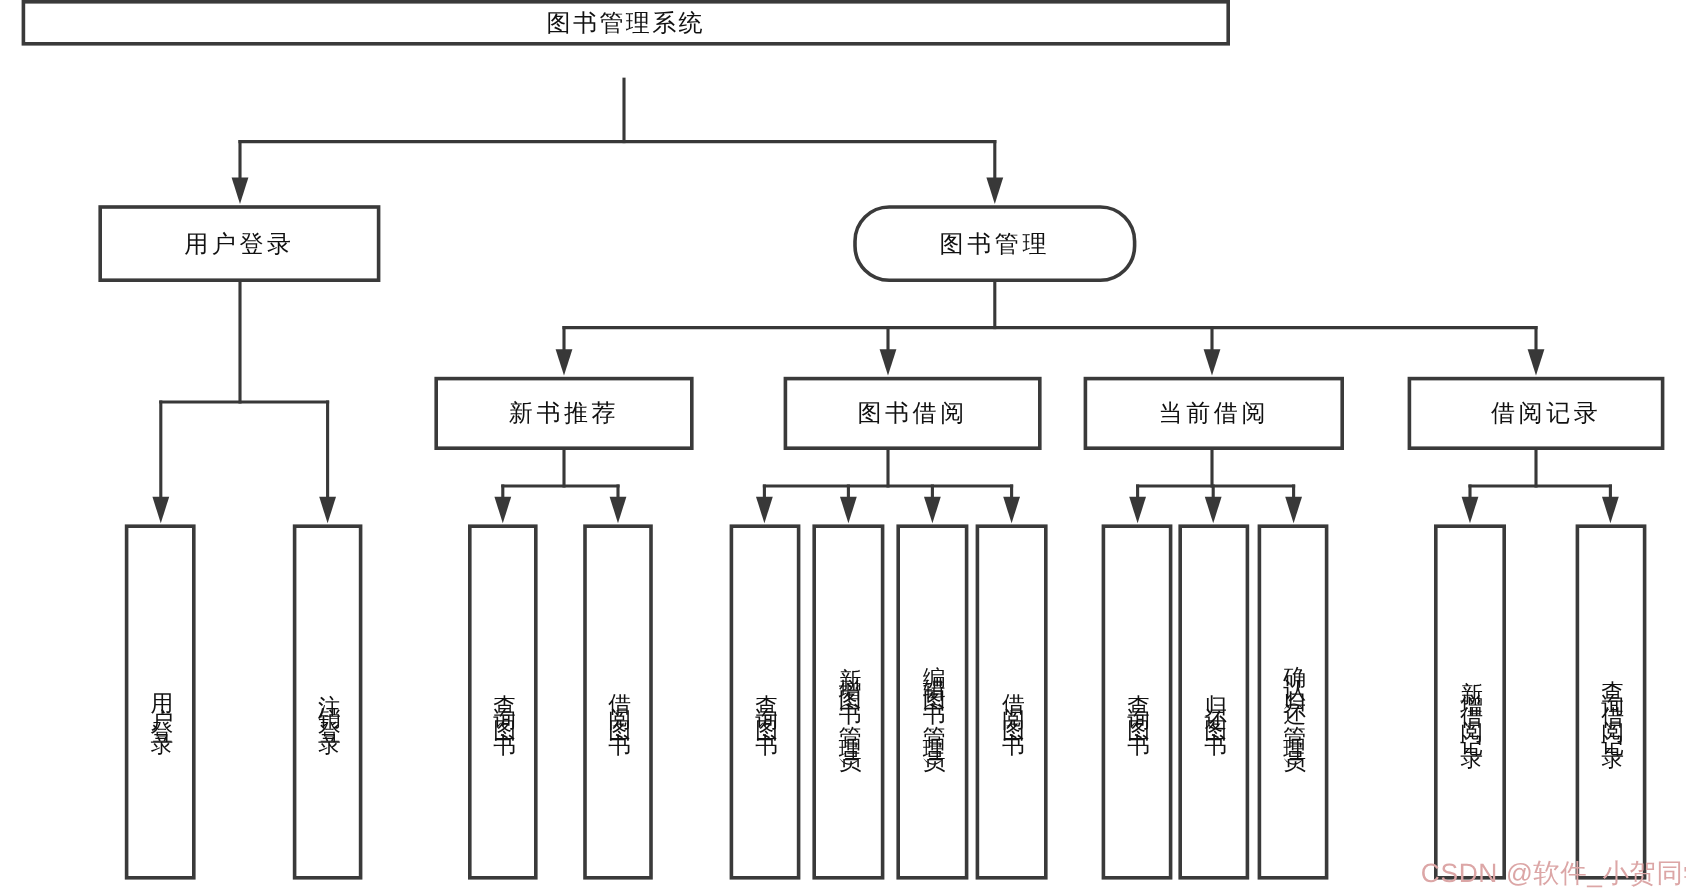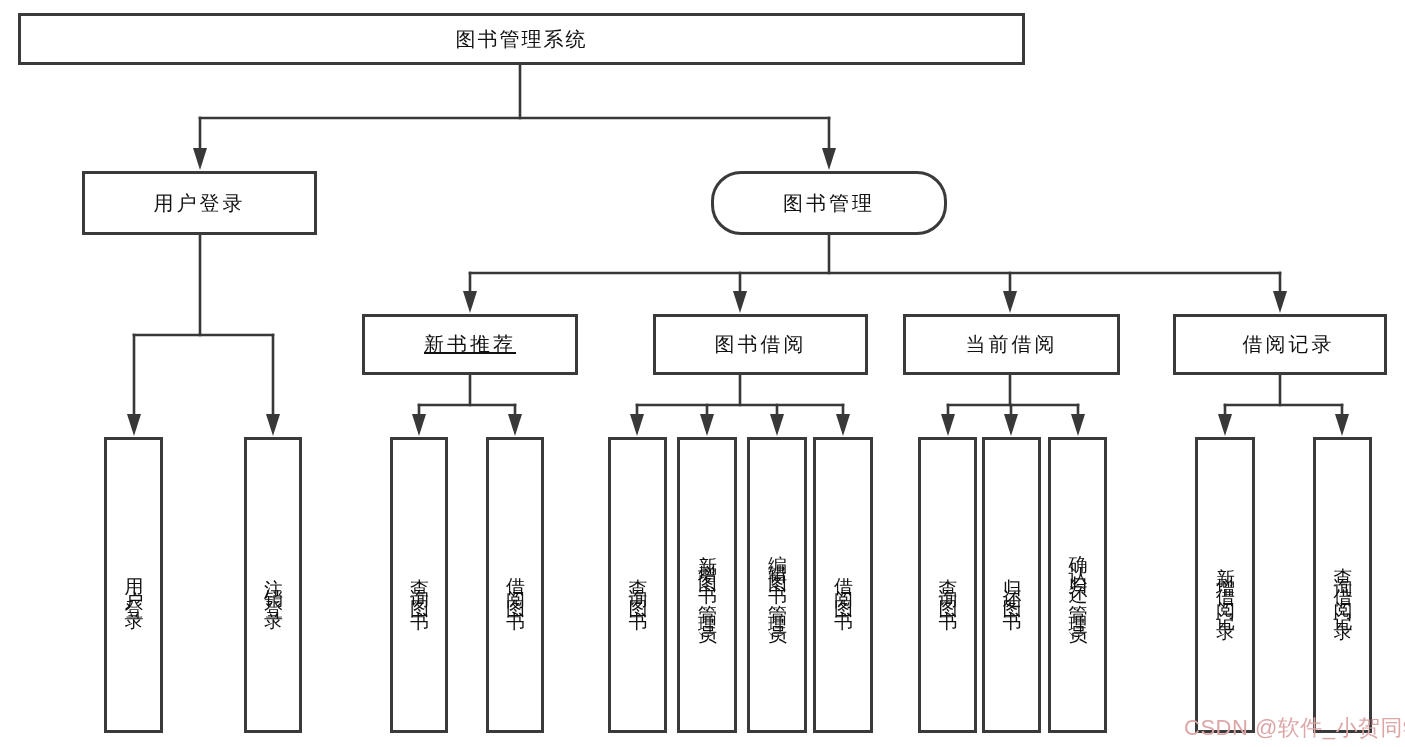--- a/index.html
+++ b/index.html
@@ -38,26 +38,26 @@
     border: 3px solid #3a3a3a;
     display: flex;
     align-items: center;
     justify-content: center;
   }
   .hnode {
     font-size: 20px;
     letter-spacing: 3px;
   }
   .root {
-    left: 18px; top: 13px; width: 1007px; height: 52px;
+    left: 18px; top: 0; width: 1007px; height: 38px;
     font-size: 20px; letter-spacing: 2px;
   }
   .b-user    { left: 82px;  top: 171px; width: 235px; height: 64px; }
   .b-book    { left: 711px; top: 171px; width: 236px; height: 64px; border-radius: 30px; }
-  .b-new     { left: 362px; top: 314px; width: 216px; height: 61px; text-decoration: underline; }
+  .b-new     { left: 362px; top: 314px; width: 216px; height: 61px; }
   .b-borrow  { left: 653px; top: 314px; width: 215px; height: 61px; }
   .b-current { left: 903px; top: 314px; width: 217px; height: 61px; }
   .b-record  { left: 1173px; top: 314px; width: 214px; height: 61px; padding-left: 17px; }
   .leaf {
     top: 437px;
     height: 296px;
     font-size: 19px;
   }
   .leaf > span {
     writing-mode: vertical-rl;

